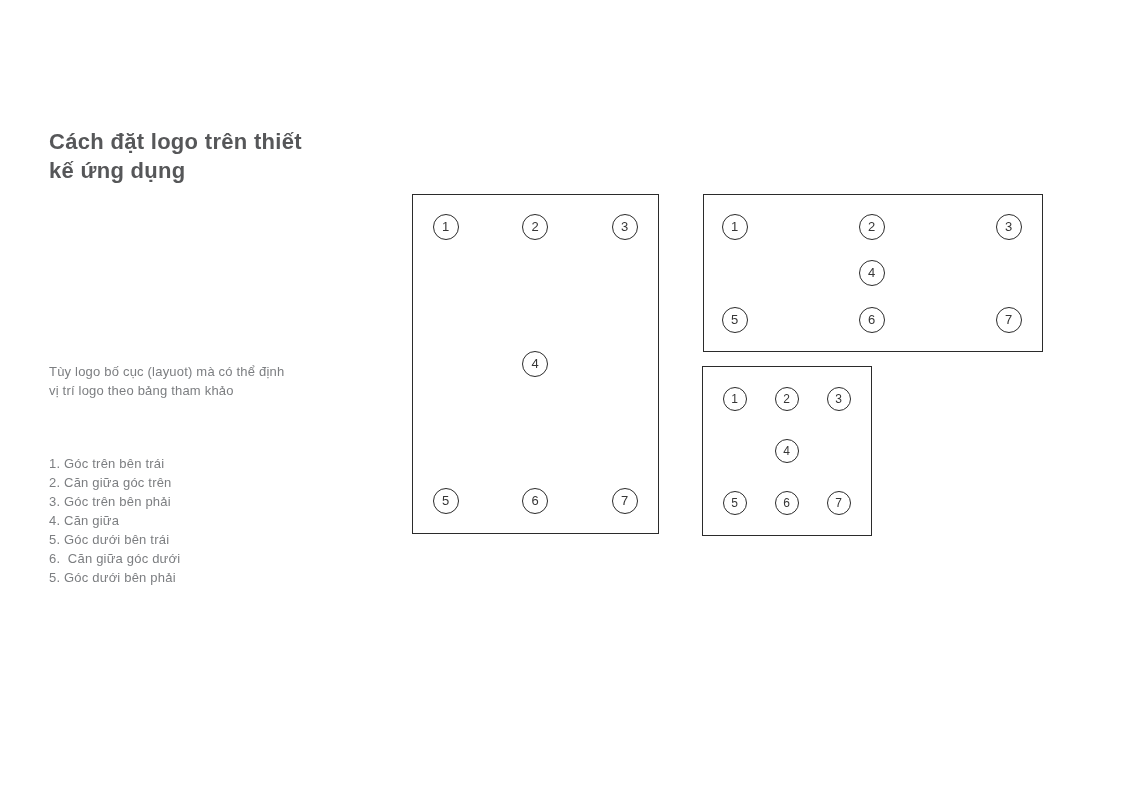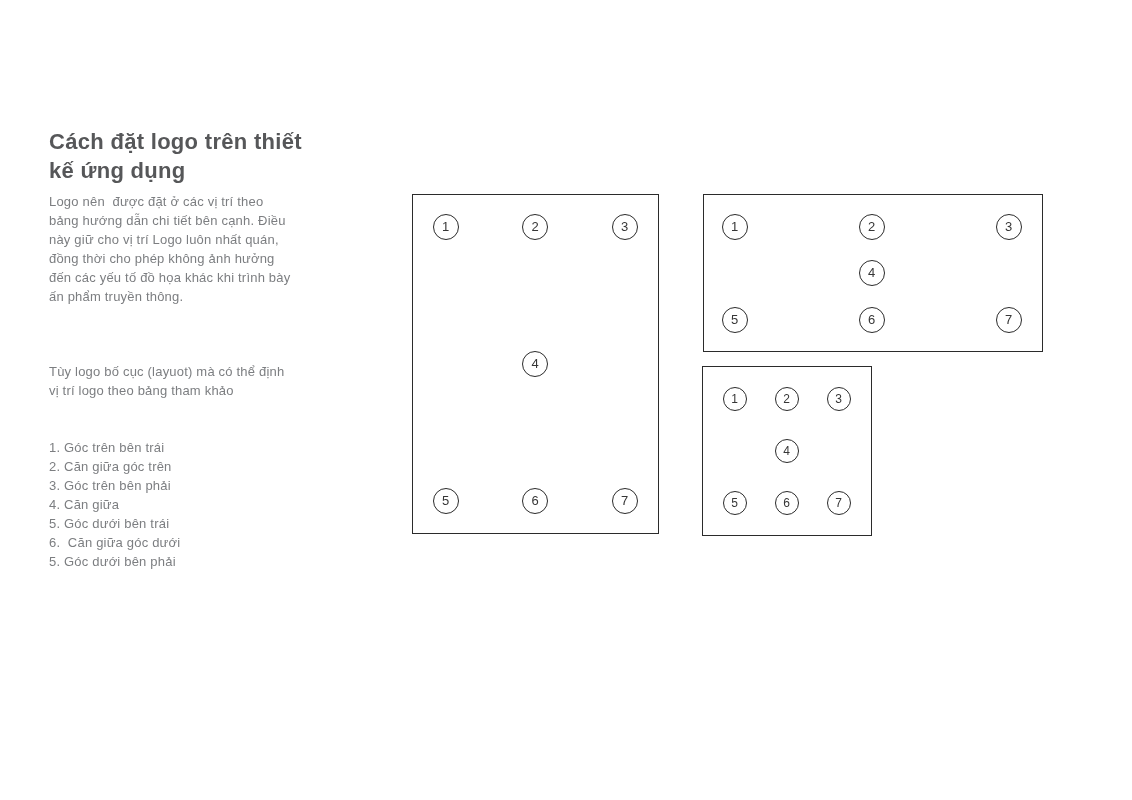--- a/index.html
+++ b/index.html
@@ -29,21 +29,21 @@
     left: 49px;
     width: 320px;
     font-size: 13px;
     line-height: 19px;
     letter-spacing: 0.2px;
     color: #7c7e81;
     white-space: pre-wrap;
   }
   .para-1 { top: 192px; }
   .para-2 { top: 324px; }
-  .position-list { margin-top: 0; }
+  .position-list { margin-top: 16px; }
   .position-list-item { white-space: pre-wrap; }
   .board {
     position: absolute;
     border: 1.5px solid #2b2b2b;
     background: #ffffff;
   }
   .marker {
     position: absolute;
     border: 1.4px solid #2b2b2b;
     border-radius: 50%;
@@ -55,26 +55,20 @@
   }
 </style>
 </head>
 <body>
 
 <div class="page">
 
   <h1 class="page-title">Cách đặt logo trên thiết
 kế ứng dụng</h1>
 
-  <p class="body-text para-1">Logo nên  được đặt ở các vị trí theo
-bảng hướng dẫn chi tiết bên cạnh. Điều
-này giữ cho vị trí Logo luôn nhất quán,
-đồng thời cho phép không ảnh hưởng
-đến các yếu tố đồ họa khác khi trình bày
-ấn phẩm truyền thông.</p>
 
   <div class="body-text para-2">
     <div>Tùy logo bố cục (layuot) mà có thể định
 vị trí logo theo bảng tham khảo</div>
     <div id="position-list" class="position-list"><div class="position-list-item">1. Góc trên bên trái</div><div class="position-list-item">2. Căn giữa góc trên</div><div class="position-list-item">3. Góc trên bên phải</div><div class="position-list-item">4. Căn giữa</div><div class="position-list-item">5. Góc dưới bên trái</div><div class="position-list-item">6.  Căn giữa góc dưới</div><div class="position-list-item">5. Góc dưới bên phải</div></div>
   </div>
 
   <div id="diagram-layer">
       <div class="board" style="left: 412px; top: 194px; width: 247px; height: 340px;">
         <div class="marker" style="width: 26px; height: 26px; left: 19.5px; top: 18.5px; font-size: 13px;">1</div>

